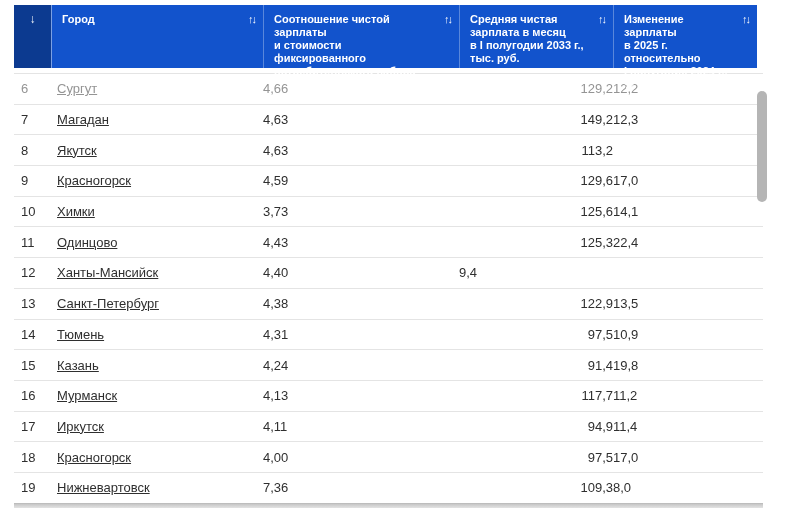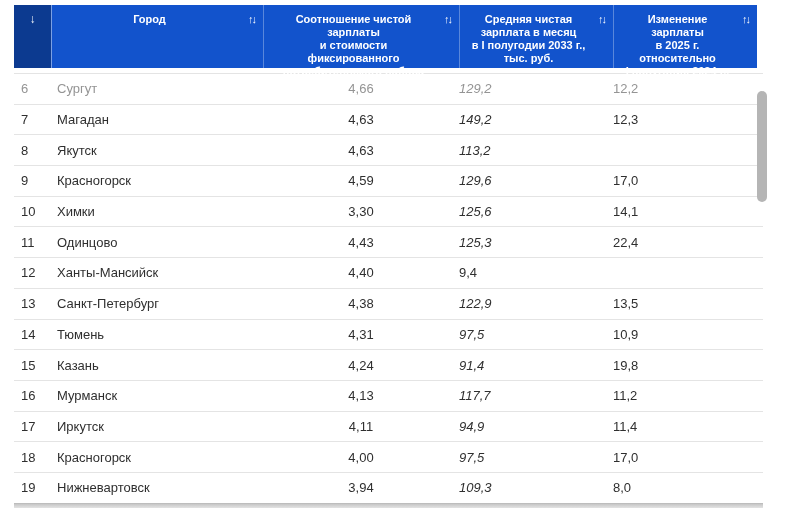--- a/index.html
+++ b/index.html
@@ -23,42 +23,42 @@
   .th-rank {
     width: 37px;
     background: #0c3a90;
     padding: 8px 0 0 0;
     text-align: center;
   }
   .th-city   { width: 212px; border-left: 1px solid rgba(255,255,255,0.45); }
   .th-ratio  { width: 196px; border-left: 1px solid rgba(255,255,255,0.30); }
   .th-salary { width: 154px; border-left: 1px solid rgba(255,255,255,0.30); }
   .th-change { width: 144px; border-left: 1px solid rgba(255,255,255,0.30); }
-  .th-label { white-space: pre-line; display: block; text-align: center; }
+  .th-label { white-space: pre-line; display: block; }
   .sort {
     position: absolute; top: 8px; right: 8px;
     font-size: 11px; font-weight: normal;
     letter-spacing: -2px; color: rgba(255,255,255,0.95);
   }
   .sort-single { font-size: 12px; font-weight: normal; color: rgba(255,255,255,0.95); }
 
   
   .tbody { margin-top: 5px; }
   .tr {
     display: flex; align-items: center;
     height: 30.7px;
     border-top: 1px solid #e4e4e4;
     background: #ffffff;
     font-size: 13px; color: #2f2f2f;
   }
   .tr.faded { color: #949494; }
   .td-rank   { width: 37px;  padding-left: 7px; }
-  .td-city   { width: 212px; padding-left: 6px; }
-  .td-ratio  { width: 196px; text-align: center; }
-  .td-salary { width: 154px; text-align: left; font-style: italic; }
+  .td-city   { width: 212px; padding-left: 6px; text-decoration: underline; }
+  .td-ratio  { width: 196px; }
+  .td-salary { width: 154px; text-align: right; }
   .td-change { width: 150px; text-align: left; }
 
   
   .bottom-bar {
     height: 5px; width: 749px;
     background: linear-gradient(#c6c6c6, #e3e3e3);
     border-top: 1px solid #bdbdbd;
   }
 
   
@@ -133,21 +133,21 @@
         <div class="td td-rank">9</div>
         <div class="td td-city">Красногорск</div>
         <div class="td td-ratio">4,59</div>
         <div class="td td-salary">129,6</div>
         <div class="td td-change">17,0</div>
       </div>
 
       <div class="tr">
         <div class="td td-rank">10</div>
         <div class="td td-city">Химки</div>
-        <div class="td td-ratio">3,30</div>
+        <div class="td td-ratio">3,73</div>
         <div class="td td-salary">125,6</div>
         <div class="td td-change">14,1</div>
       </div>
 
       <div class="tr">
         <div class="td td-rank">11</div>
         <div class="td td-city">Одинцово</div>
         <div class="td td-ratio">4,43</div>
         <div class="td td-salary">125,3</div>
         <div class="td td-change">22,4</div>
@@ -204,21 +204,21 @@
         <div class="td td-rank">18</div>
         <div class="td td-city">Красногорск</div>
         <div class="td td-ratio">4,00</div>
         <div class="td td-salary">97,5</div>
         <div class="td td-change">17,0</div>
       </div>
 
       <div class="tr">
         <div class="td td-rank">19</div>
         <div class="td td-city">Нижневартовск</div>
-        <div class="td td-ratio">3,94</div>
+        <div class="td td-ratio">7,36</div>
         <div class="td td-salary">109,3</div>
         <div class="td td-change">8,0</div>
       </div>
     </div>
 
   <div class="bottom-bar"></div>
 </div>
 
 <div class="vscroll"></div>
 

